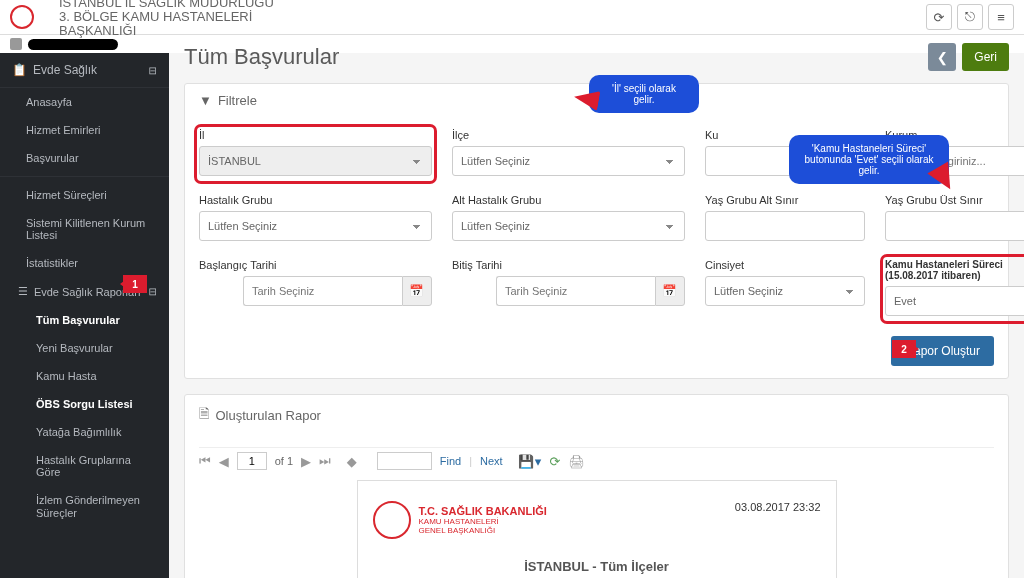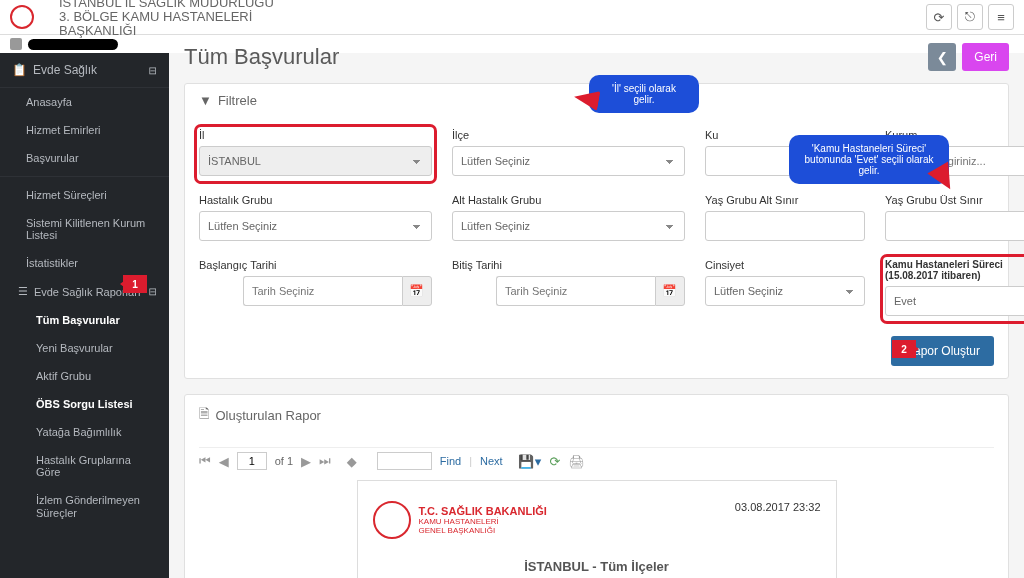--- a/index.html
+++ b/index.html
@@ -26,21 +26,21 @@
 .menu-item.bold { color: #fff; font-weight: bold; }
 .menu-sep { border-top: 1px solid #2e3136; margin: 4px 0; }
 .collapse-icon { font-size: 10px; }
 
 
 .main { position: absolute; left: 169px; right: 0; top: 35px; bottom: 0; padding: 0 15px; overflow-y: auto; }
 .page-header { display: flex; justify-content: space-between; align-items: center; padding: 8px 0 12px 0; }
 .page-title { font-size: 22px; font-weight: 400; color: #5a5a5a; }
 .page-header-right { display: flex; gap: 6px; }
 .btn-back { background: #7b8a99; color: #fff; border: none; border-radius: 3px; width: 28px; height: 28px; display: flex; align-items: center; justify-content: center; cursor: pointer; }
-.btn-geri { background: #d946ef; color: #fff; border: none; border-radius: 3px; padding: 0 12px; height: 28px; font-size: 12px; cursor: pointer; }
+.btn-geri { background: #4d7c0f; color: #fff; border: none; border-radius: 3px; padding: 0 12px; height: 28px; font-size: 12px; cursor: pointer; }
 
 .panel { background: #fff; border: 1px solid #e0e0e0; border-radius: 3px; margin-bottom: 15px; }
 .panel-header { padding: 9px 14px; font-size: 13px; color: #666; display: flex; align-items: center; gap: 6px; }
 .panel-body { padding: 12px 14px; }
 
 .filter-grid { display: grid; grid-template-columns: repeat(4, 1fr); gap: 18px 20px; }
 .form-group { display: flex; flex-direction: column; gap: 5px; position: relative; }
 .form-label { font-size: 11px; color: #333; }
 .form-select, .form-input { height: 30px; border: 1px solid #ccc; border-radius: 3px; padding: 0 8px; font-size: 11px; color: #666; background: #fff; }
 .form-select { appearance: none; background-image: linear-gradient(45deg, transparent 50%, #888 50%), linear-gradient(135deg, #888 50%, transparent 50%); background-position: calc(100% - 14px) 13px, calc(100% - 10px) 13px; background-size: 4px 4px, 4px 4px; background-repeat: no-repeat; }
@@ -137,21 +137,21 @@
     </span>
     <span class="collapse-icon">⊟</span>
   </div>
   <div class="menu-item sub bold">
       <span>Tüm Başvurular</span>
     </div>
   <div class="menu-item sub">
       <span>Yeni Başvurular</span>
     </div>
   <div class="menu-item sub">
-      <span>Aktif Grubu</span>
+      <span>Kamu Hasta</span>
     </div>
   <div class="menu-item sub bold">
       <span>ÖBS Sorgu Listesi</span>
     </div>
   <div class="menu-item sub">
       <span>Yatağa Bağımlılık</span>
     </div>
   <div class="menu-item sub">
       <span>Hastalık Gruplarına Göre</span>
     </div>

